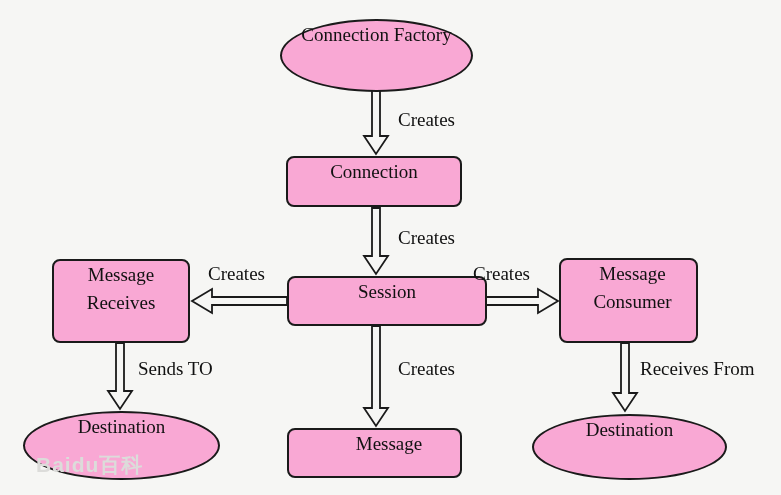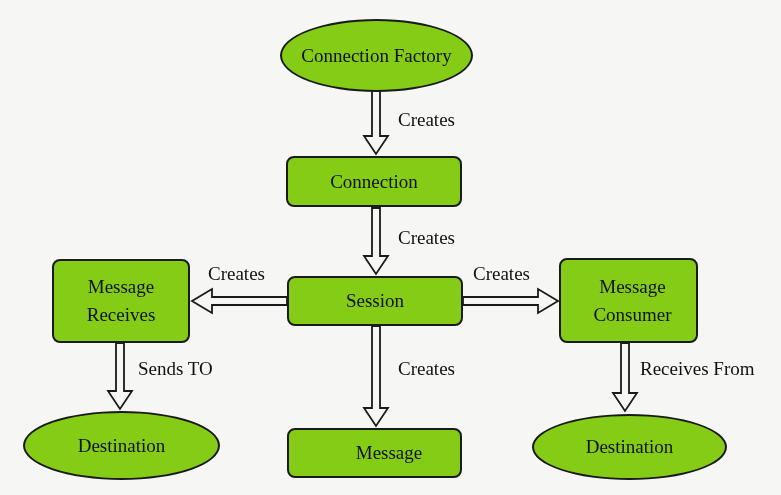--- a/index.html
+++ b/index.html
@@ -17,23 +17,22 @@
   }
   .arrow-layer {
     position: absolute; left: 0; top: 0;
     width: 781px; height: 495px;
     z-index: 1;
   }
   .node {
     position: absolute;
     box-sizing: border-box;
     border: 2px solid #1a1a1a;
-    background: #84cc16;
+    background: #f9a8d4;
     display: flex;
-    align-items: center;
     justify-content: center;
     text-align: center;
     font-size: 19px;
     line-height: 1.45;
     z-index: 2;
   }
   .rect { border-radius: 8px; }
   .ellipse { border-radius: 50%; }
   .edge-label {
     position: absolute;
@@ -83,21 +82,21 @@
   </svg>
 
   <div class="node ellipse" style="left:280px; top:19px; width:193px; height:73px;">
     <span class="node-label">Connection Factory</span>
   </div>
 
   <div class="node rect" style="left:286px; top:156px; width:176px; height:51px;">
     <span class="node-label">Connection</span>
   </div>
 
-  <div class="node rect" style="left:287px; top:276px; width:176px; height:50px;">
+  <div class="node rect" style="left:287px; top:276px; width:200px; height:50px;">
     <span class="node-label">Session</span>
   </div>
 
   <div class="node rect" style="left:52px; top:259px; width:138px; height:84px;">
     <span class="node-label" style="width:96px;">Message Receives</span>
   </div>
 
   <div class="node rect" style="left:559px; top:258px; width:139px; height:85px;padding-left:8px;">
     <span class="node-label" style="width:100px;">Message Consumer</span>
   </div>
@@ -121,14 +120,15 @@
   <div class="edge-label" style="left:208px; top:263px;">Creates</div>
 
   <div class="edge-label" style="left:473px; top:263px;">Creates</div>
 
   <div class="edge-label" style="left:398px; top:358px;">Creates</div>
 
   <div class="edge-label" style="left:138px; top:358px;">Sends TO</div>
 
   <div class="edge-label" style="left:640px; top:358px;">Receives From</div>
 
+  <div class="watermark">Baidu百科</div>
 
 </div>
 
 </body></html>

